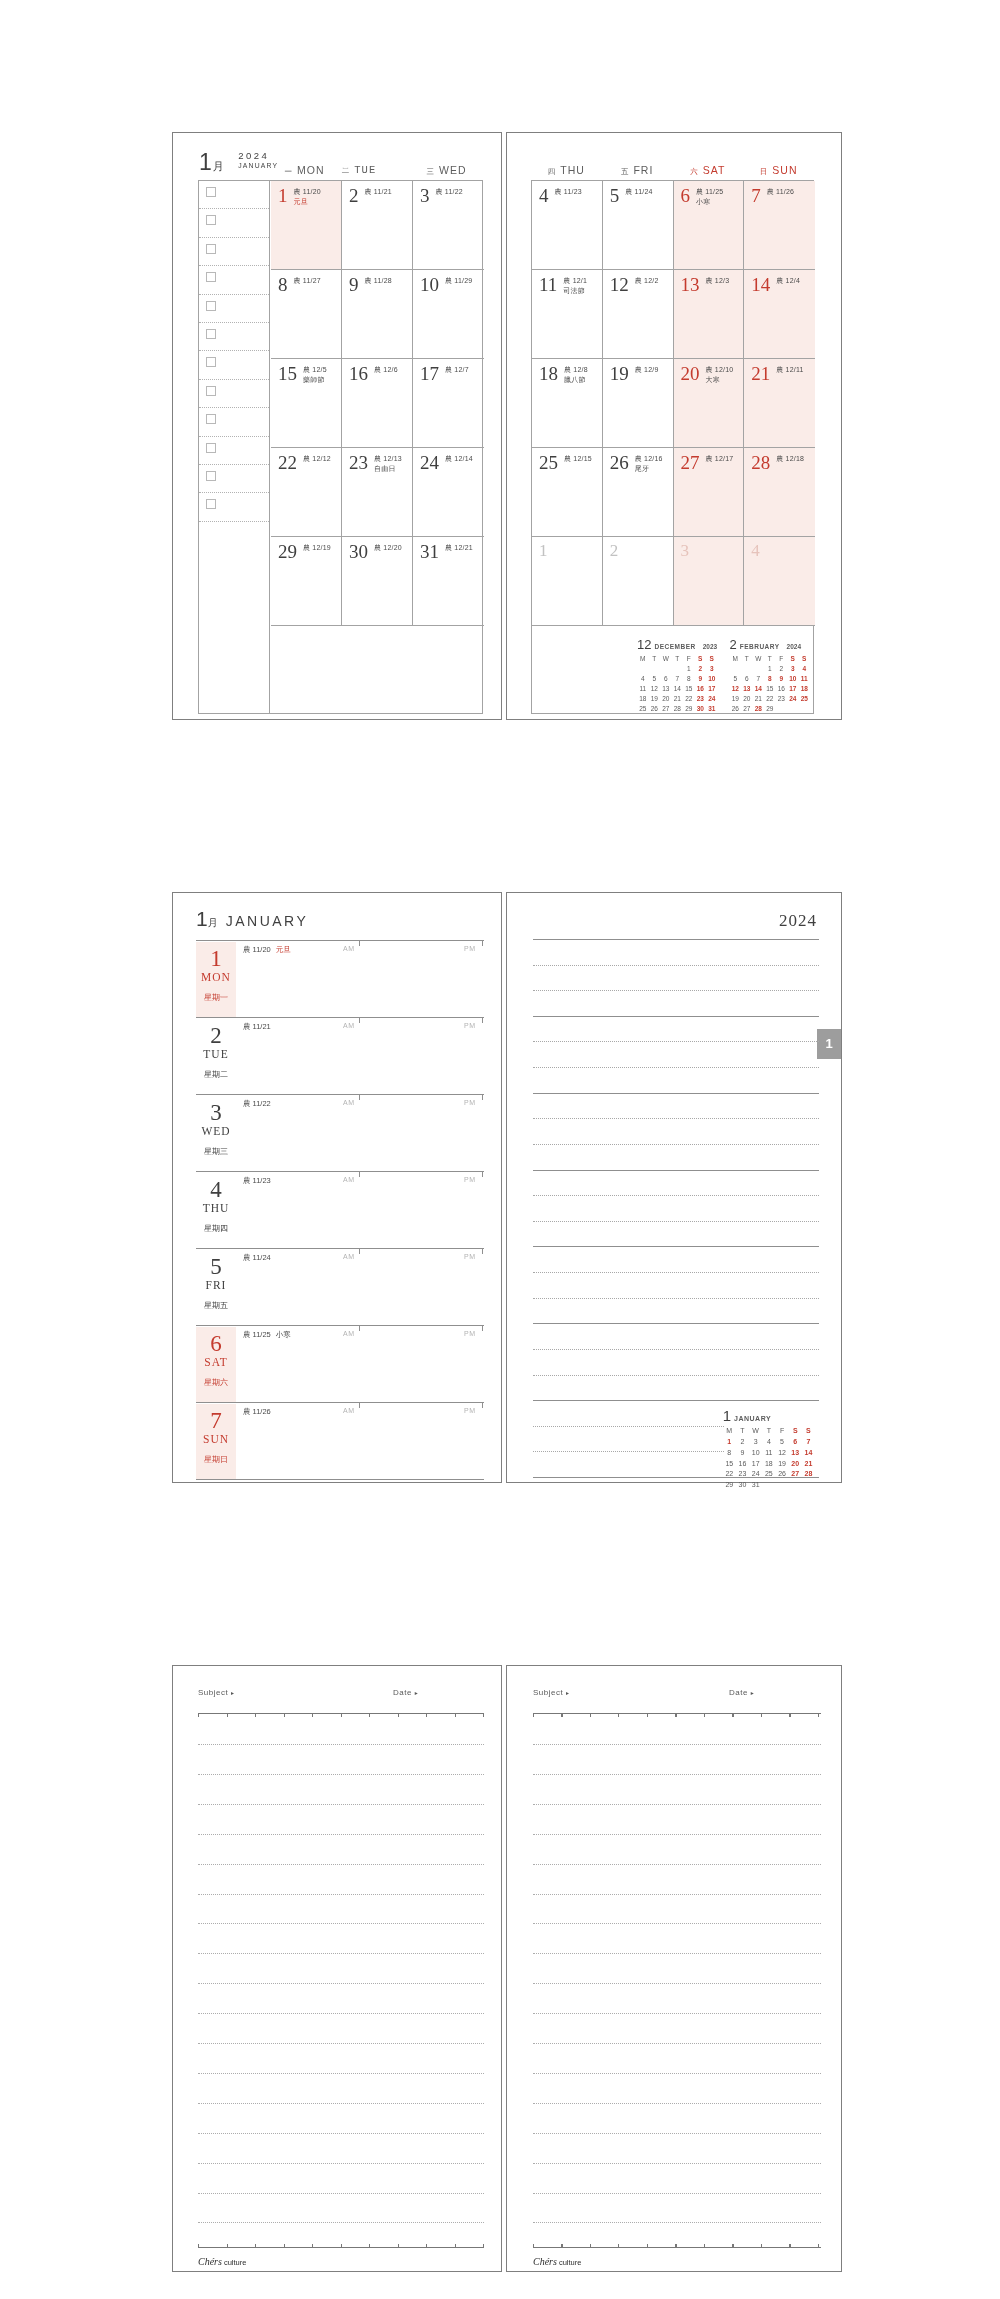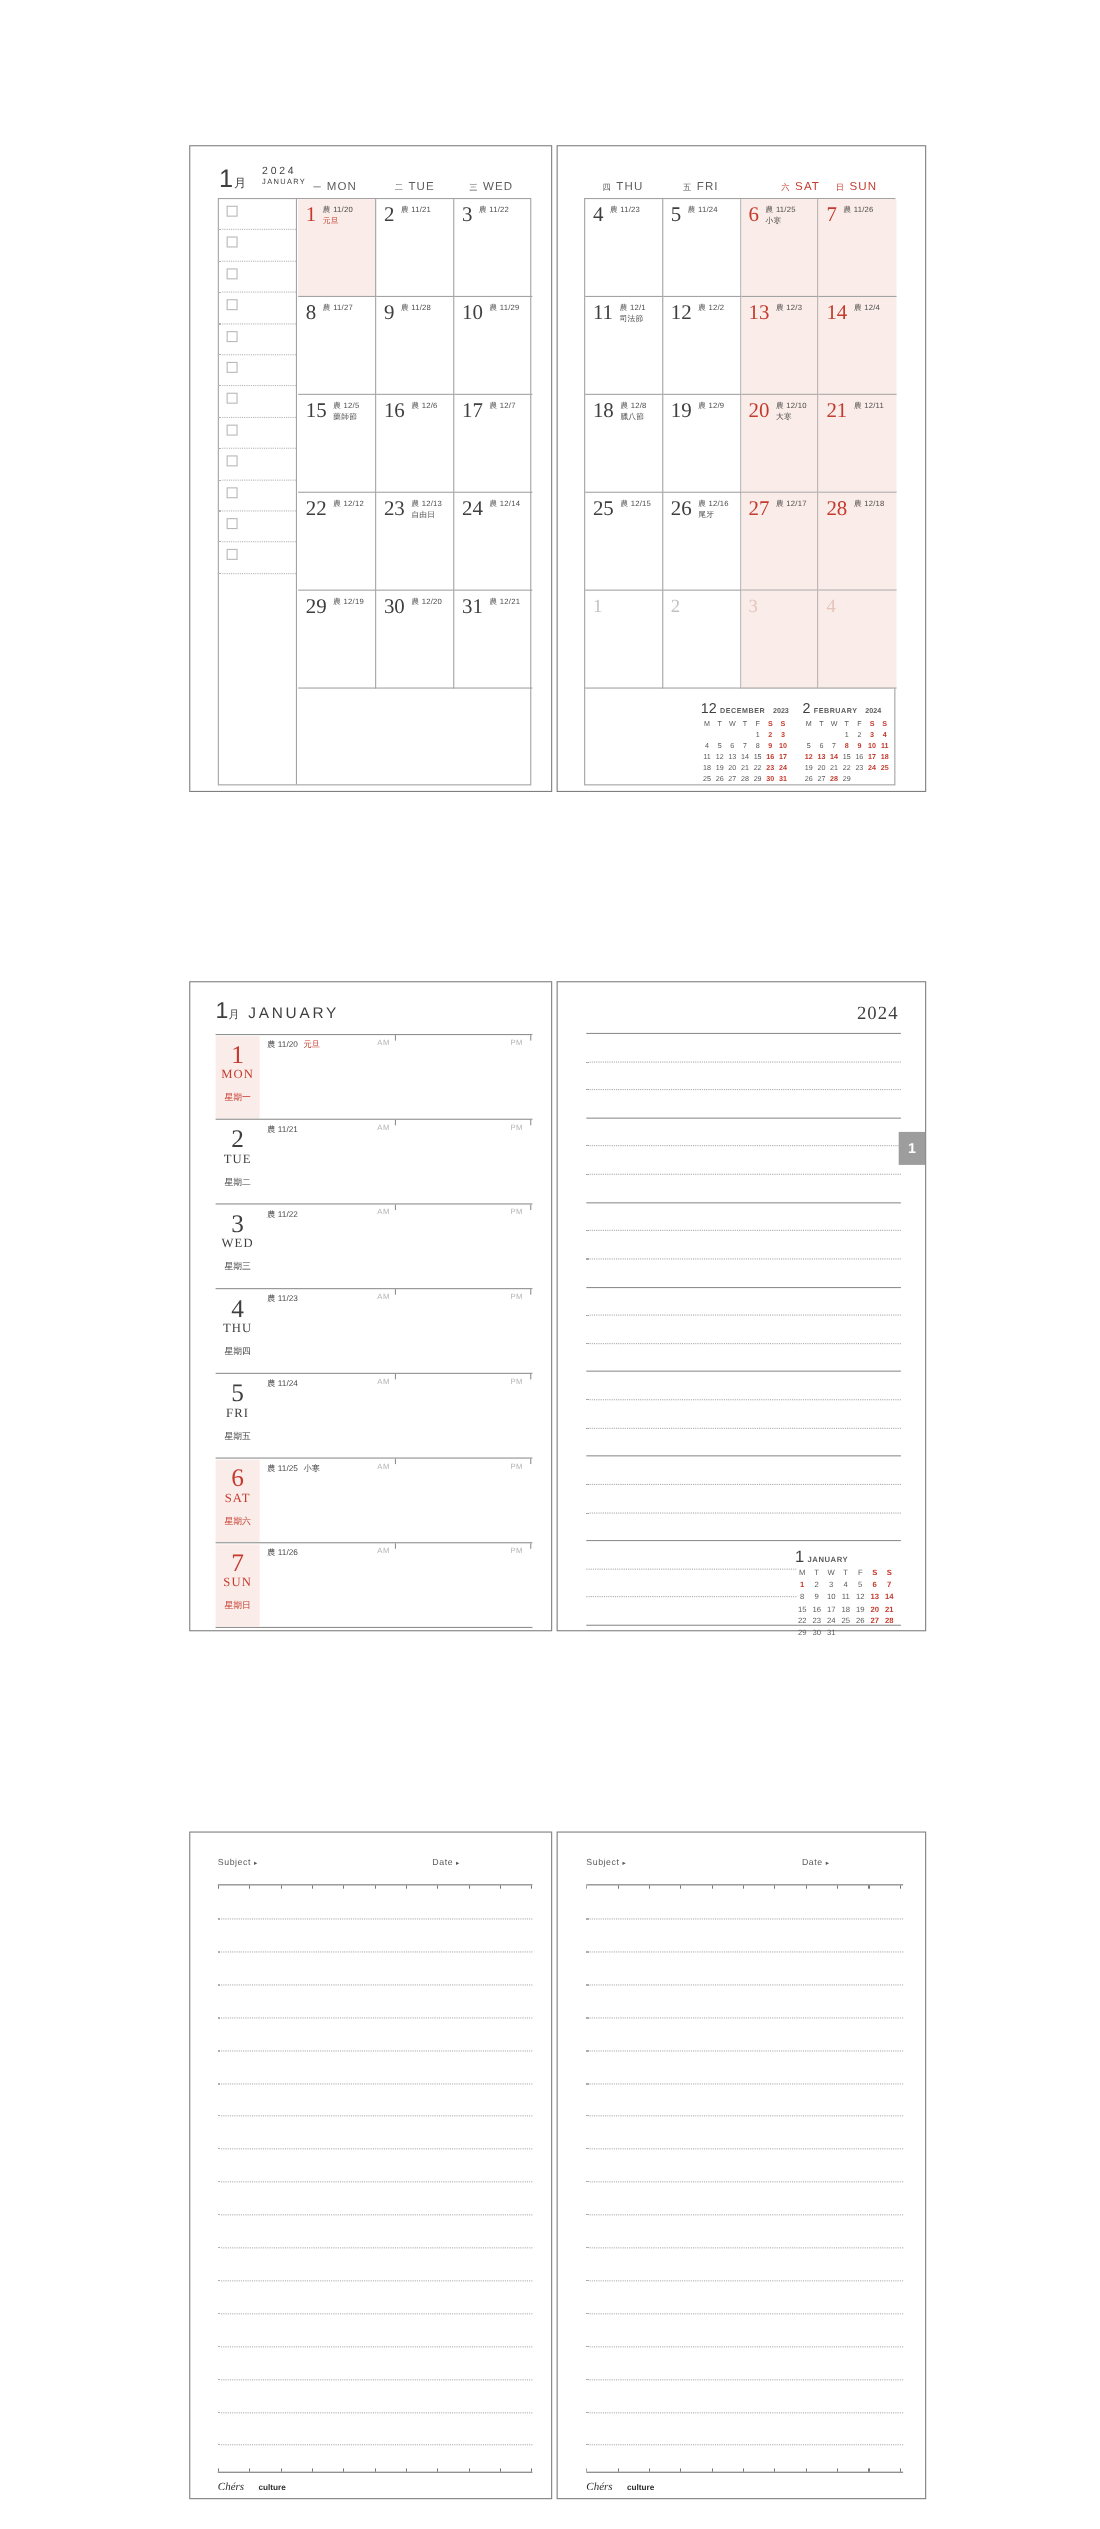--- a/index.html
+++ b/index.html
@@ -95,38 +95,38 @@
 
 
 .nlabel{position:absolute;top:22px;font-size:8px;color:#5a5a5a;letter-spacing:.5px;white-space:nowrap;}
 .nlabel .ar{font-size:6px;}
 .nruler{position:absolute;}
 .nruler .bar{border-top:1px solid #777;}
 .nruler .tk{height:3px;background:repeating-linear-gradient(to right,#777 0,#777 1px,transparent 1px,transparent 28.5px);}
 .nline{position:absolute;border-top:1px dotted #adadad;height:0;}
 .nlogo{position:absolute;white-space:nowrap;color:#2f2f2f;}
 .nlogo .s{font-family:"Liberation Serif","DejaVu Serif",serif;font-style:italic;font-size:10px;}
-.nlogo .b{font-weight:bold;font-size:7.5px;margin-left:13px;}
+.nlogo .b{font-weight:normal;font-size:7.5px;margin-left:2px;}
 </style>
 </head>
 <body>
 
 <div id="root">
 
 
   <div class="page" id="m-left" style="left:172px;top:132px;width:330px;height:588px">
     <div class="mtitle">
       <span class="mt-num">1</span><span class="mt-unit">月</span>
       <span class="mt-yr">
         <span class="mt-year">2024</span>
         <span class="mt-name">JANUARY</span>
       </span>
     </div>
   <span class="wd" style="left: 131.5px;"><span class="z">一</span><span>MON</span></span>
-      <span class="wd" style="left: 204px;"><span class="z">二</span><span>TUE</span></span>
+      <span class="wd" style="left: 186px; font-family: Liberation Mono, monospace;"><span class="z">二</span><span>TUE</span></span>
       <span class="wd" style="left: 273.5px;"><span class="z">三</span><span>WED</span></span>
       <div class="mgrid" style="left: 25px; width: 285px; height: 534px;">
         <div class="cbcol">
           <div class="cbrow">
             <span class="cbx"></span>
           </div>
           <div class="cbrow">
             <span class="cbx"></span>
           </div>
           <div class="cbrow">
@@ -177,21 +177,21 @@
           <div class="mcell"><span class="dnum">30</span><span class="dlun"><span>農 12/20</span></span></div>
           <div class="mcell last"><span class="dnum">31</span><span class="dlun"><span>農 12/21</span></span></div>
         </div>
         <div class="mbottom" style="left: 72px; top: 445px; width: 213px; height: 88px;"></div>
       </div>
     </div>
 
   <div class="page" id="m-right" style="left:506px;top:132px;width:336px;height:588px">
       <span class="wd" style="left: 59.375px;"><span class="z">四</span><span>THU</span></span>
       <span class="wd" style="left: 130.125px;"><span class="z">五</span><span>FRI</span></span>
-      <span class="wd red" style="left: 200.875px; margin-left: 20px;"><span class="z">六</span><span>SAT</span></span>
+      <span class="wd red" style="left: 200.875px;"><span class="z">六</span><span>SAT</span></span>
       <span class="wd red" style="left: 271.625px;"><span class="z">日</span><span>SUN</span></span>
       <div class="mgrid" style="left: 24px; width: 283px; height: 534px;">
         <div class="mdays" style="left: 0px; width: 283px; height: 445px; grid-template-columns: repeat(4, 1fr); grid-auto-rows: 89px;">
           <div class="mcell"><span class="dnum">4</span><span class="dlun"><span>農 11/23</span></span></div>
           <div class="mcell"><span class="dnum">5</span><span class="dlun"><span>農 11/24</span></span></div>
           <div class="mcell pink"><span class="dnum red">6</span><span class="dlun"><span>農 11/25</span><span class="note">小寒</span></span></div>
           <div class="mcell pink last"><span class="dnum red">7</span><span class="dlun"><span>農 11/26</span></span></div>
           <div class="mcell"><span class="dnum">11</span><span class="dlun"><span>農 12/1</span><span class="note">司法節</span></span></div>
           <div class="mcell"><span class="dnum">12</span><span class="dlun"><span>農 12/2</span></span></div>
           <div class="mcell pink"><span class="dnum red">13</span><span class="dlun"><span>農 12/3</span></span></div>

